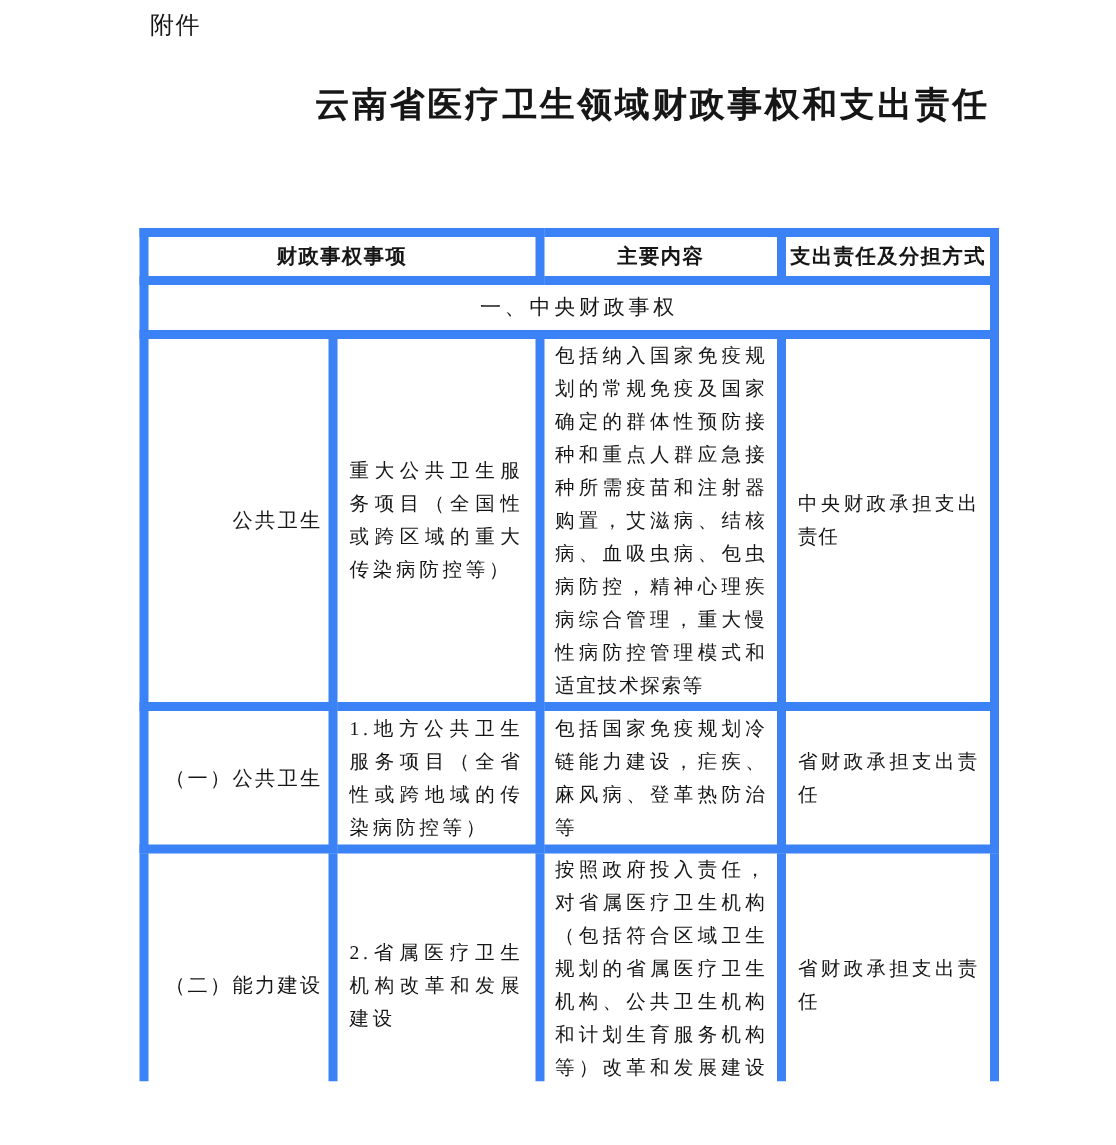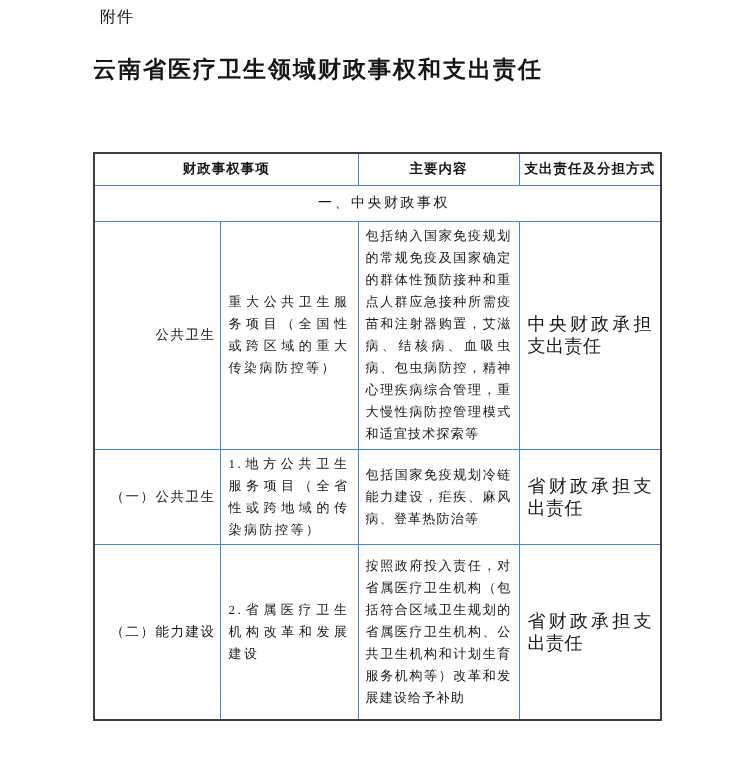--- a/index.html
+++ b/index.html
@@ -11,31 +11,31 @@
     font-family:"Liberation Serif","DejaVu Serif",serif;
     overflow:hidden;
   }
   .attachment{
     position:absolute;left:100px;top:7px;
     font-family:"Liberation Sans","DejaVu Sans",sans-serif;
     font-size:16px;letter-spacing:1px;
   }
   .title{
     position:absolute;left:93px;top:49px;width:567px;
-    text-align:left;font-weight:bold;
+    text-align:right;font-weight:bold;
     font-size:23px;letter-spacing:2px;line-height:41px;
   }
   table.div-table{
     position:absolute;left:93px;top:152px;
     width:567px;
     border-collapse:collapse;table-layout:fixed;
     border:2px solid #3e3e3e;
   }
   .div-table th,.div-table td{
-    border:1px solid #3b82f6;
+    border:6px solid #3b82f6;
     vertical-align:middle;
     overflow:hidden;
   }
   .div-table th{
     font-family:"Liberation Sans","DejaVu Sans",sans-serif;
     font-size:13.5px;font-weight:bold;
     letter-spacing:1px;text-align:center;
     padding:2px;
   }
   tr.r-head{height:32px;}
@@ -57,21 +57,21 @@
     font-size:13px;letter-spacing:2.5px;
     padding:0 8px;line-height:22px;
   }
   td.content{
     text-align:justify;word-break:break-all;
     font-size:13px;letter-spacing:1.2px;
     padding:0 7px;line-height:22px;
   }
   td.resp{
     text-align:justify;word-break:break-all;
-    font-size:18px;letter-spacing:0.5px;
+    font-size:13px;letter-spacing:0.5px;
     padding:0 8px;line-height:22px;
   }
 </style>
 </head>
 <body>
 
 <div class="page">
 
   <div class="attachment">附件</div>
 

